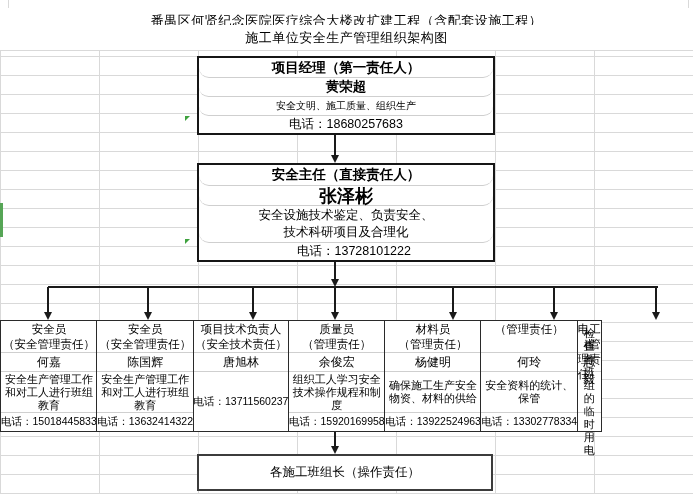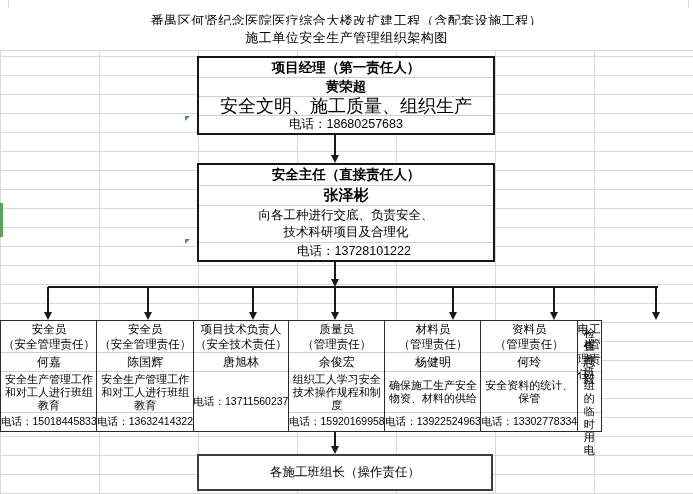--- a/index.html
+++ b/index.html
@@ -15,33 +15,33 @@
     background-position:0 6px,0 0;}
 
   .title-row{position:absolute;left:0;width:693px;height:25px;display:flex;
     align-items:center;justify-content:center;font-size:13px;letter-spacing:.5px;
     border-bottom:1px solid #d9d9d9;background:#fff;}
   .title-edge{position:absolute;top:0;width:1px;height:50px;background:#d9d9d9;}
 
   
   .obox{position:absolute;background:#fff;border:2px solid #161616;box-sizing:border-box;
     display:flex;flex-direction:column;text-align:center;}
-  .obox .row{display:flex;align-items:center;justify-content:center;box-sizing:border-box;}
+  .obox .row{display:flex;align-items:center;justify-content:center;box-sizing:border-box;border-radius:10px;}
   .sep{border-bottom:1px solid #cfcfcf;}
   .bold{font-weight:bold;}
 
   #box-pm{left:197px;top:56px;width:298px;height:79px;}
   #box-pm .r1{height:20px;font-size:13.5px;}
   #box-pm .r2{height:19px;font-size:13.5px;}
-  #box-pm .r3{height:19px;font-size:18px;}
+  #box-pm .r3{height:19px;font-size:10px;}
   #box-pm .r4{flex:1;font-size:12.5px;}
 
   #box-sd{left:197px;top:163px;width:298px;height:99px;}
   #box-sd .r1{height:21px;font-size:13.5px;}
-  #box-sd .r2{height:20px;font-size:15px;}
+  #box-sd .r2{height:20px;font-size:18px;}
   #box-sd .r3{height:37px;font-size:12.5px;line-height:17px;flex-direction:column;}
   #box-sd .r4{flex:1;font-size:12.5px;padding-left:16px;}
 
   .staff-row{position:absolute;left:0;top:320px;width:586px;height:112px;display:flex;}
   .staff-box{flex:1;background:#fff;border:1.5px solid #2a2a2a;box-sizing:border-box;
     margin-left:-1.5px;display:flex;flex-direction:column;text-align:center;}
   .staff-box:first-child{margin-left:0;}
   .staff-box .role{height:32px;font-size:11.5px;line-height:15px;padding-top:1px;
     border-bottom:1px solid #cfcfcf;box-sizing:border-box;}
   .staff-box .name{height:19px;font-size:12px;display:flex;align-items:center;
@@ -85,21 +85,21 @@
     <div class="row r4">电话：18680257683</div>
   </div>
 
   <div class="vline" style="left:334px;top:135px;height:21px;"></div>
   <div class="arrow-down" style="left:331px;top:155px;"></div>
 
   <div class="obox" id="box-sd">
     <div class="row r1 sep bold">安全主任（直接责任人）</div>
     <div class="row r2 sep bold">张泽彬</div>
     <div class="row r3 sep">
-      <span>向各工种进行交底、负责安全、</span>
+      <span>安全设施技术鉴定、负责安全、</span>
       <span>技术科研项目及合理化</span>
     </div>
     <div class="row r4">电话：13728101222</div>
   </div>
 
   <div class="vline" style="left:334px;top:262px;height:19px;"></div>
   <div class="arrow-down" style="left:331px;top:279px;"></div>
   <div class="hline" style="left:48px;top:286px;width:610px;"></div>
 
   <div class="vline" style="left:47px;top:287px;height:26px;"></div>
@@ -157,21 +157,20 @@
       <div class="role">
         <div>材料员</div>
         <div>（管理责任）</div>
       </div>
       <div class="name">杨健明</div>
       <div class="duty">确保施工生产安全物资、材料的供给</div>
       <div class="phone">电话：13922524963</div>
     </div>
     <div class="staff-box">
       <div class="role">
-        <div>资料员</div>
         <div>（管理责任）</div>
       </div>
       <div class="name">何玲</div>
       <div class="duty">安全资料的统计、保管</div>
       <div class="phone">电话：13302778334</div>
     </div>
     <div class="staff-box">
       <div class="role">
         <div>电工</div>
         <div>（管理责任）</div>

